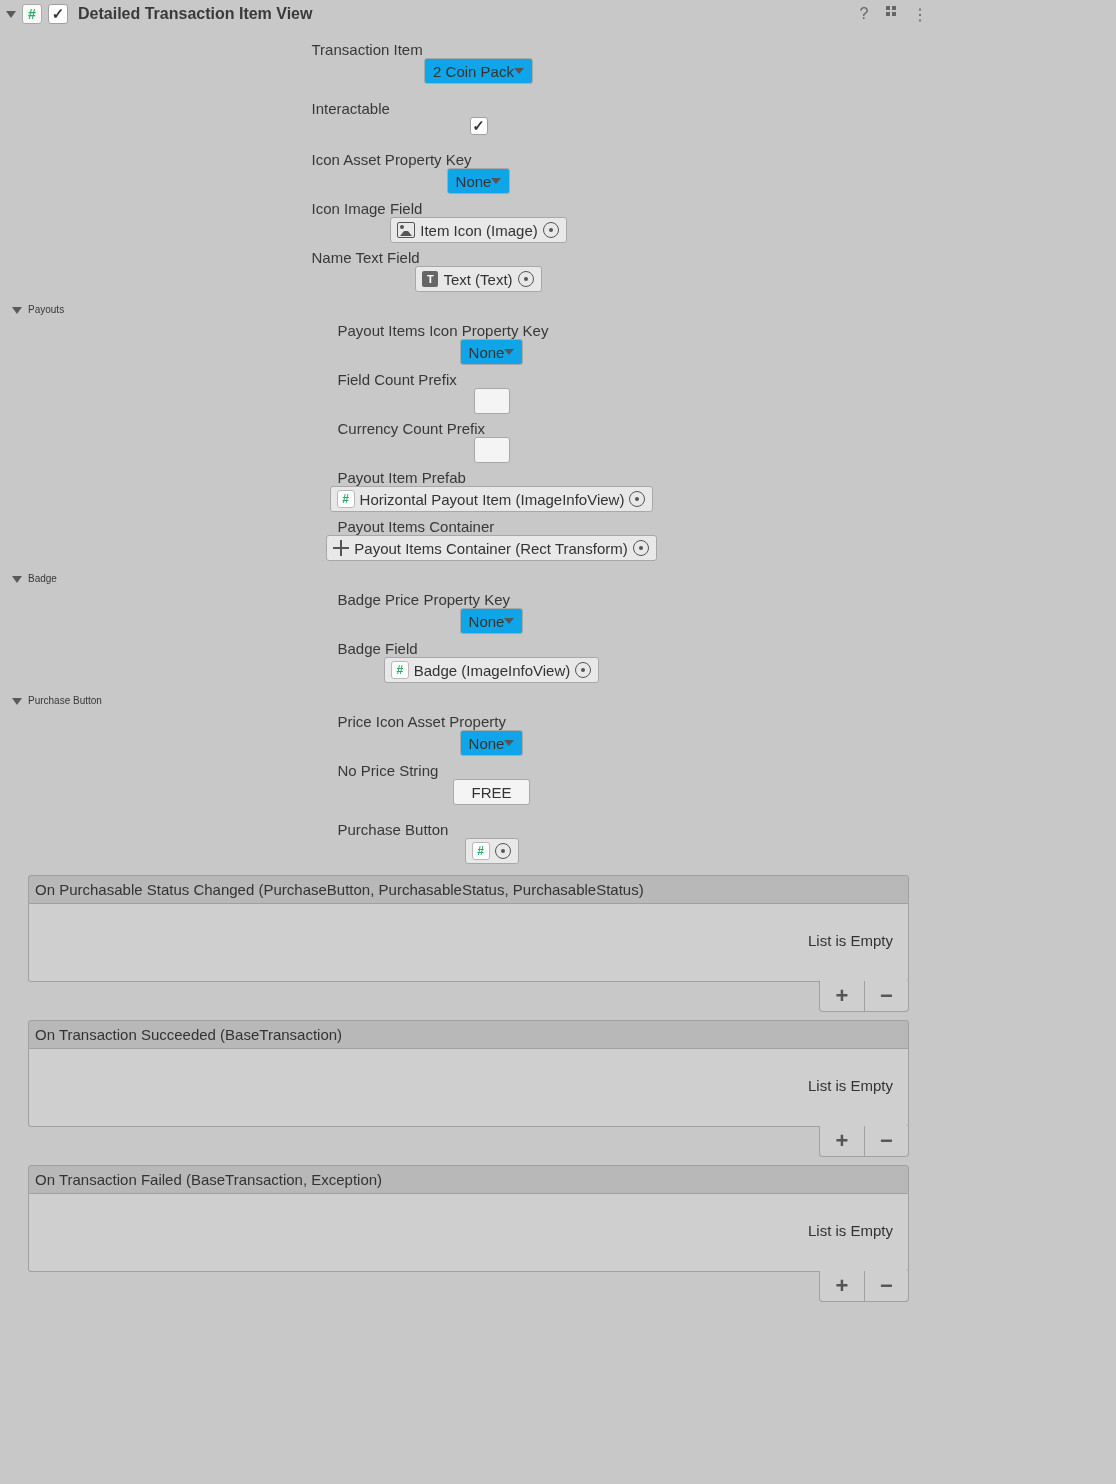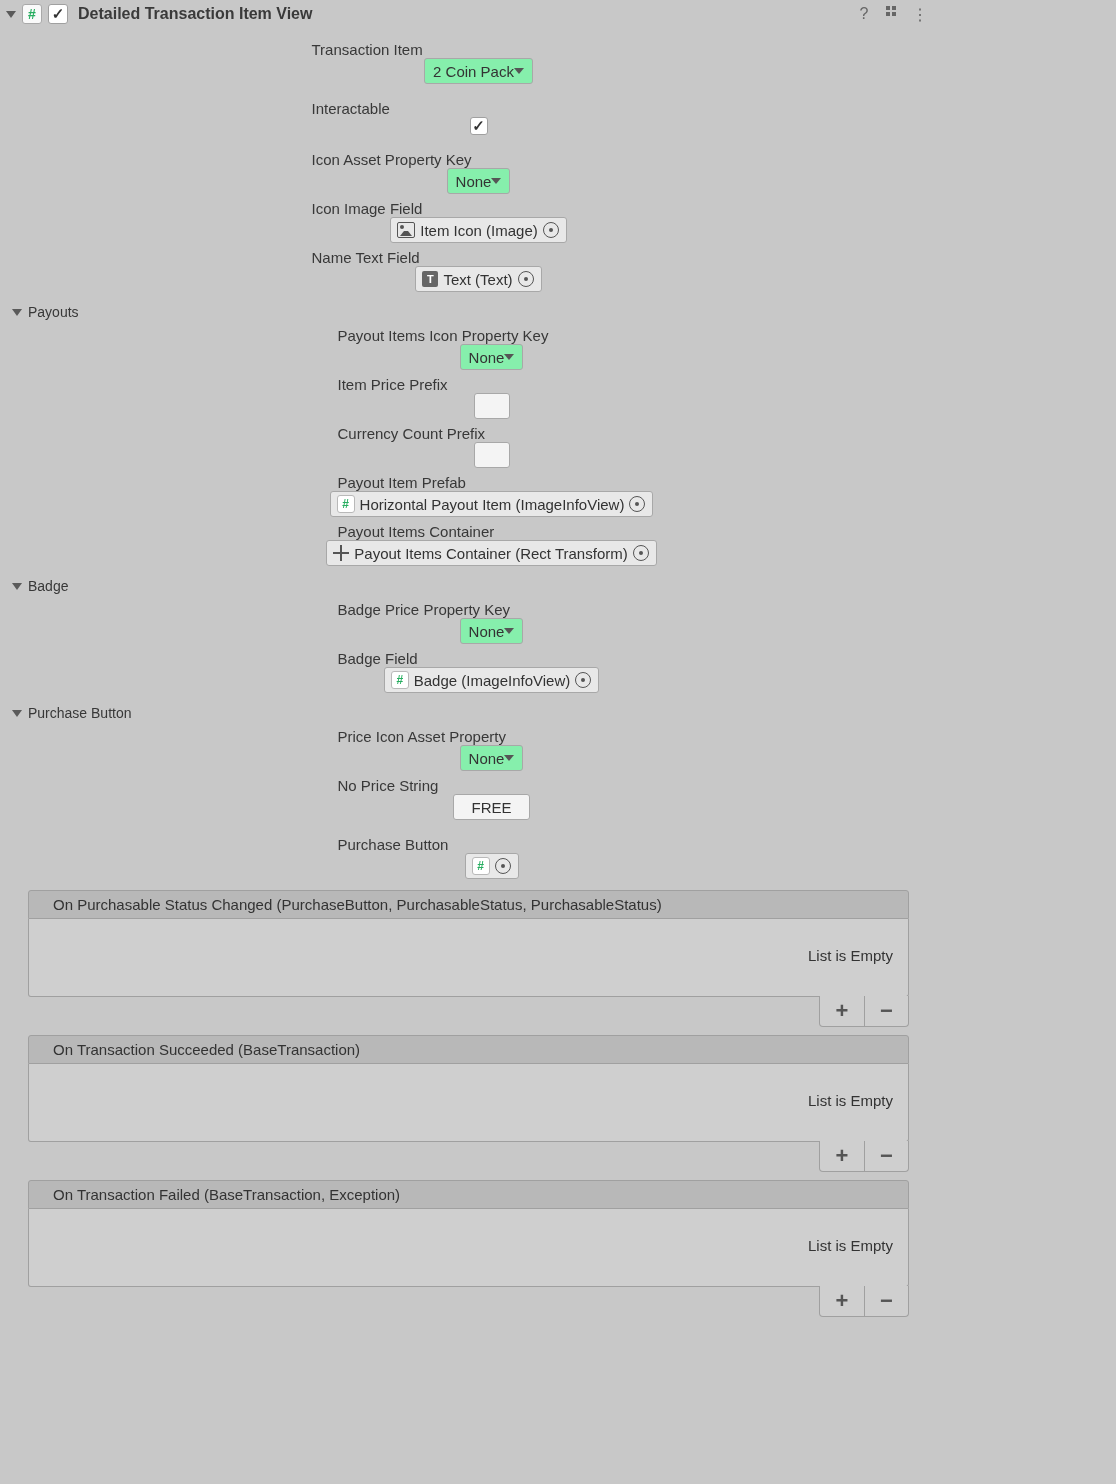--- a/index.html
+++ b/index.html
@@ -86,21 +86,21 @@
 }
 .row.subrow .label { width: 308px; }
 .field-area {
   flex: 1;
   display: flex;
   align-items: center;
 }
 .dropdown {
   flex: 1;
   height: 26px;
-  background: #86efac;
+  background: #0ea5e9;
   border: 1px solid #a8a8a8;
   border-radius: 3px;
   display: flex;
   align-items: center;
   padding: 0 8px;
   position: relative;
 }
 .dropdown .dd-text { flex: 1; color: #333; }
 .dropdown .dd-arrow {
   width: 0; height: 0;
@@ -147,21 +147,21 @@
   align-items: center;
 }
 .section-header {
   display: flex;
   align-items: center;
   gap: 6px;
   padding: 9px 8px 4px 12px;
 }
 .section-header .sec-label {
   color: #383838;
-  font-size: 14px;
+  font-size: 10px;
 }
 .img-icon {
   display: inline-flex;
   width: 18px; height: 16px;
   border: 1.5px solid #555;
   border-radius: 2px;
   position: relative;
 }
 .img-icon::before {
   content: "";
@@ -210,21 +210,21 @@
   left: 50%; top: 0;
   transform: translateX(-50%);
 }
 .event-block {
   margin: 8px 28px 0 28px;
 }
 .event-header {
   background: #b8b8b8;
   border: 1px solid #a0a0a0;
   border-radius: 3px 3px 0 0;
-  padding: 5px 24px;
+  padding: 5px 6px;
   font-size: 15px;
   color: #333;
 }
 .event-body {
   background: #cfcfcf;
   border: 1px solid #a0a0a0;
   border-top: none;
   min-height: 78px;
   padding: 28px 15px;
   color: #333;
@@ -343,21 +343,21 @@
   <div class="label">Payout Items Icon Property Key</div>
   <div class="field-area">
     <div class="dropdown">
       <span class="dd-text">None</span>
       <span class="dd-arrow"></span>
     </div>
   </div>
 </div>
 
 <div class="row subrow">
-  <div class="label">Item Price Prefix</div>
+  <div class="label">Field Count Prefix</div>
   <div class="field-area">
     <div class="text-input"></div>
   </div>
 </div>
 
 <div class="row subrow">
   <div class="label">Currency Count Prefix</div>
   <div class="field-area">
     <div class="text-input"></div>
   </div>

